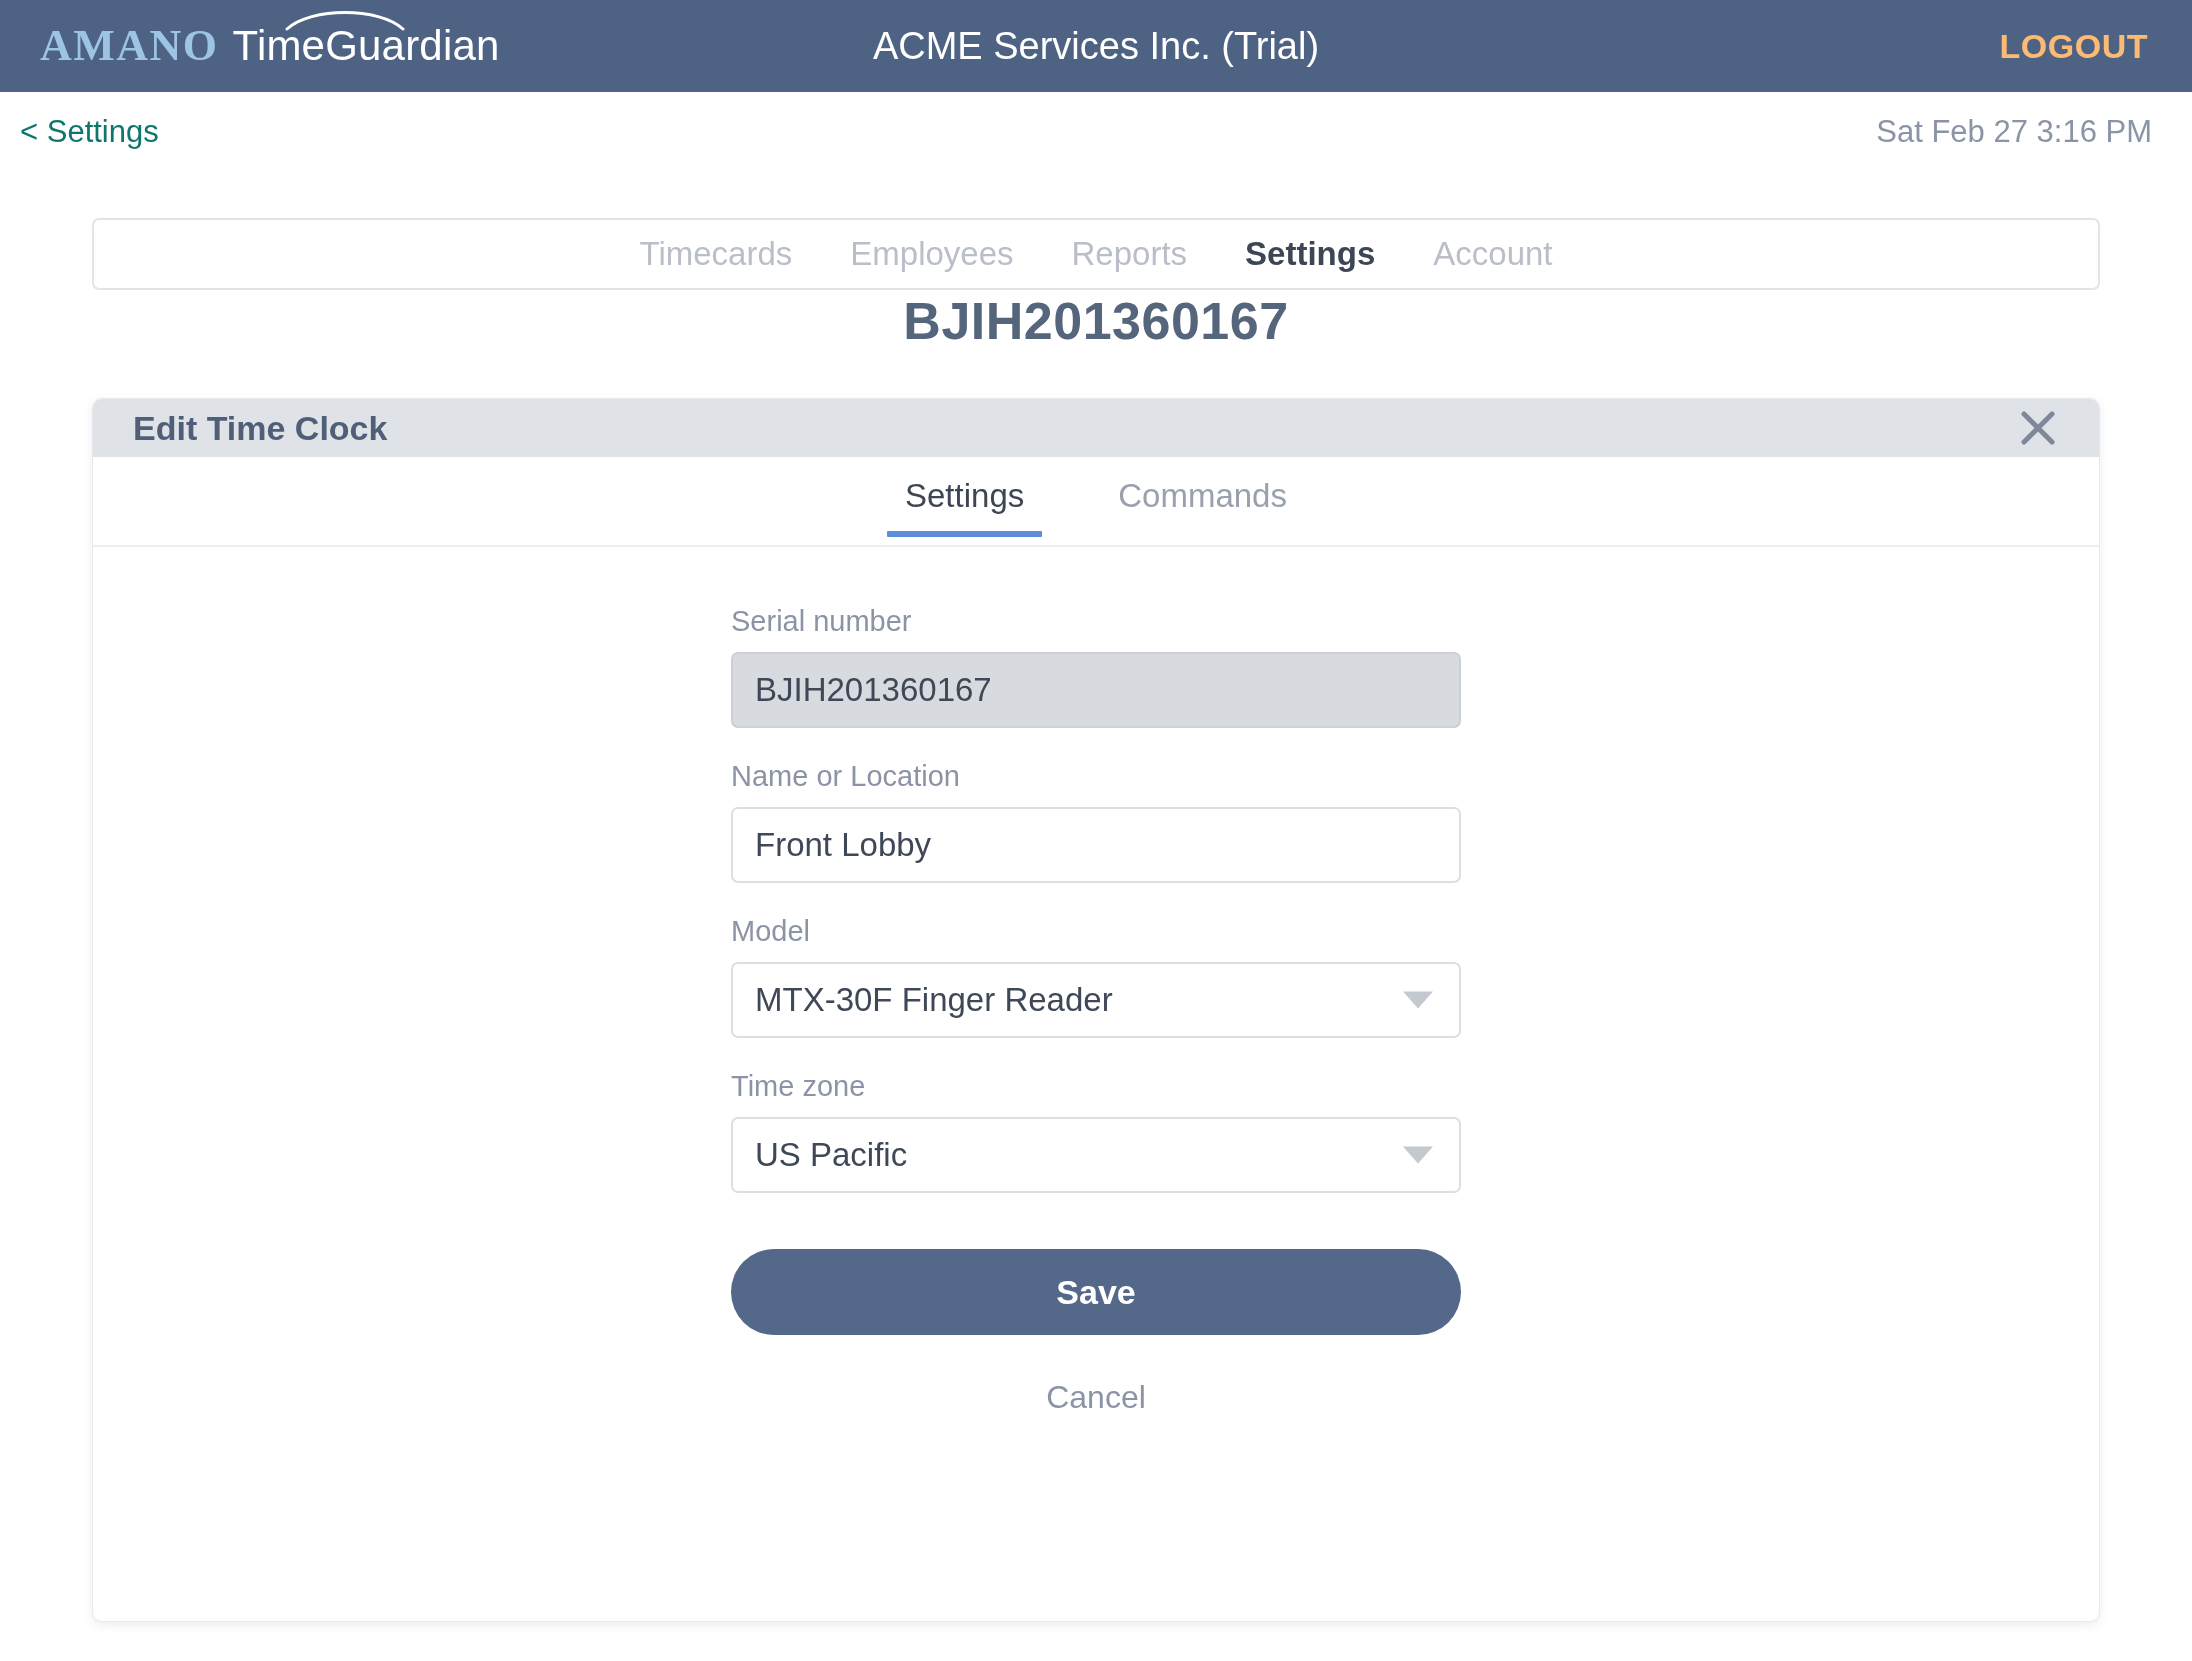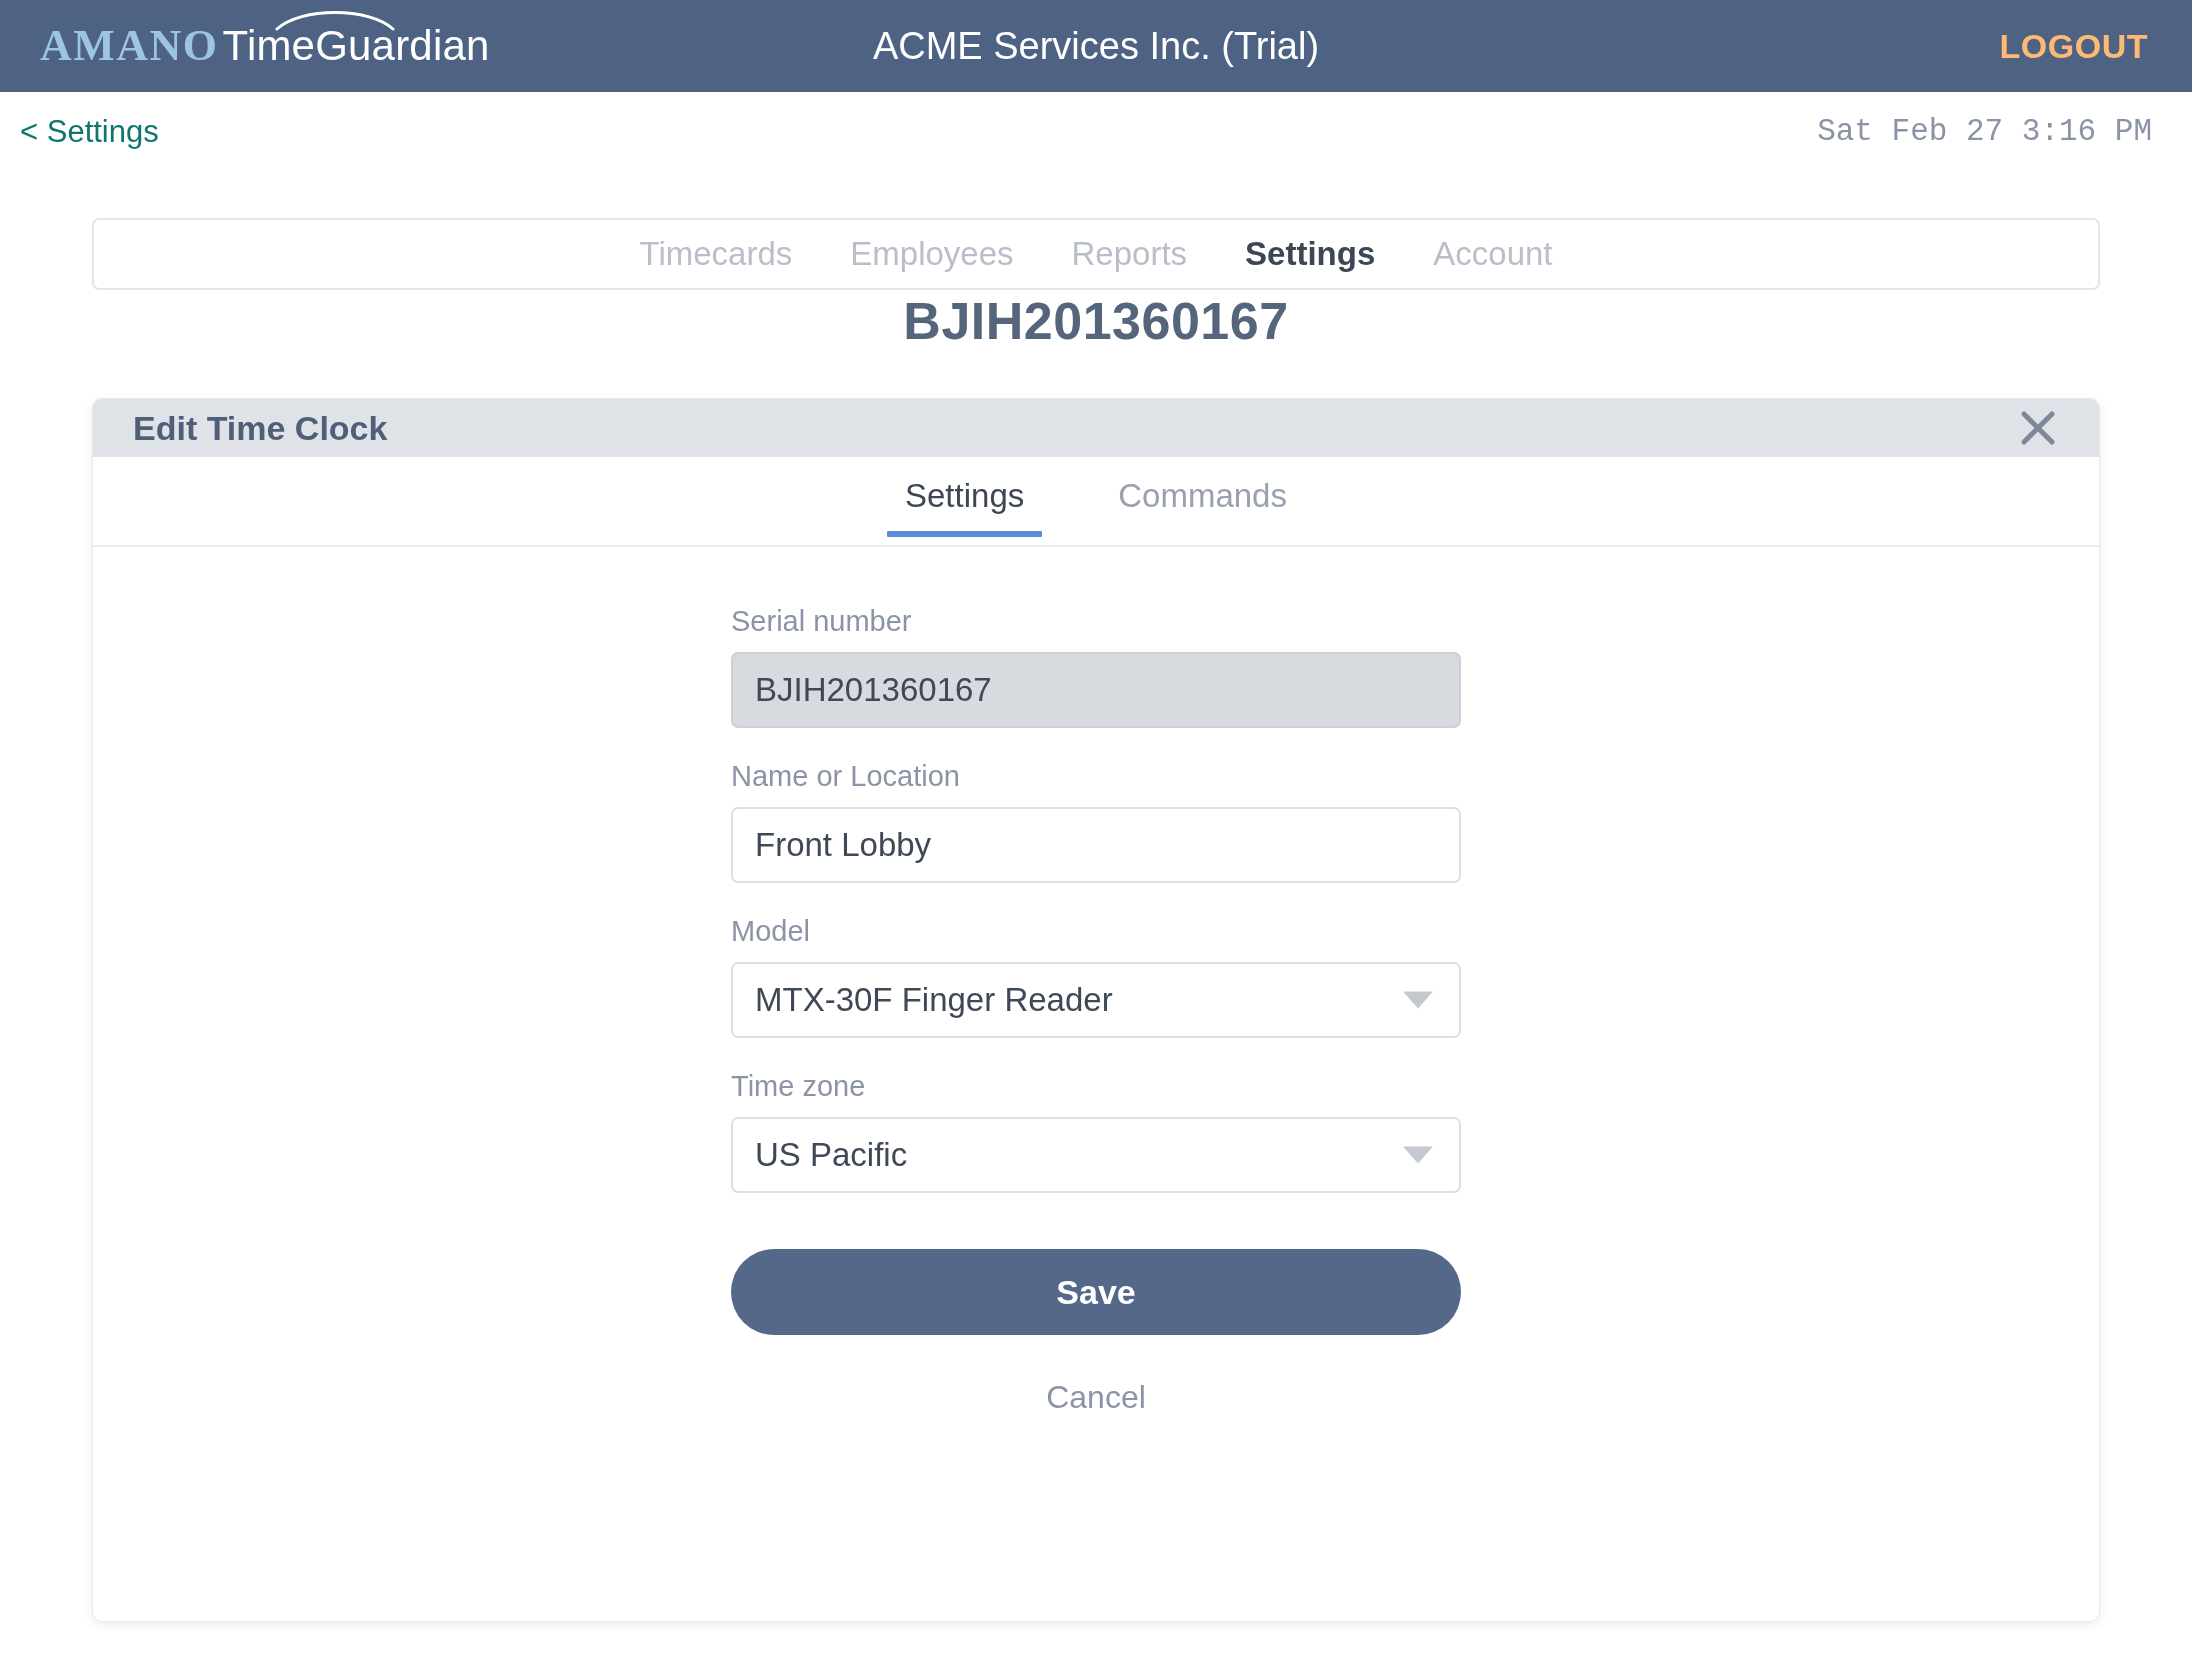--- a/index.html
+++ b/index.html
@@ -43,21 +43,21 @@
   .brand-amano {
     font-family: "Liberation Serif", serif;
     font-weight: bold;
     font-size: 44px;
     letter-spacing: 1.5px;
     color: #9dc4e4;
     line-height: 1;
   }
   .brand-tg-wrap {
     position: relative;
-    margin-left: 4px;
+    margin-left: 14px;
     line-height: 1;
     text-align: right;
   }
   .brand-tg {
     font-family: "Liberation Sans", sans-serif;
     font-weight: normal;
     font-size: 42px;
     color: #ffffff;
     line-height: 1;
     letter-spacing: 0.2px;
@@ -110,21 +110,20 @@
     cursor: pointer;
     white-space: nowrap;
   }
   .clock-text {
     position: absolute;
     right: 40px;
     top: 22px;
     color: #8b94a6;
     font-size: 31px;
     white-space: nowrap;
-    font-family: Liberation Mono, monospace;
   }
 
   
   .navbox {
     position: absolute;
     left: 92px;
     top: 182px;
     width: 2008px;
     height: 72px;
     background: #ffffff;

